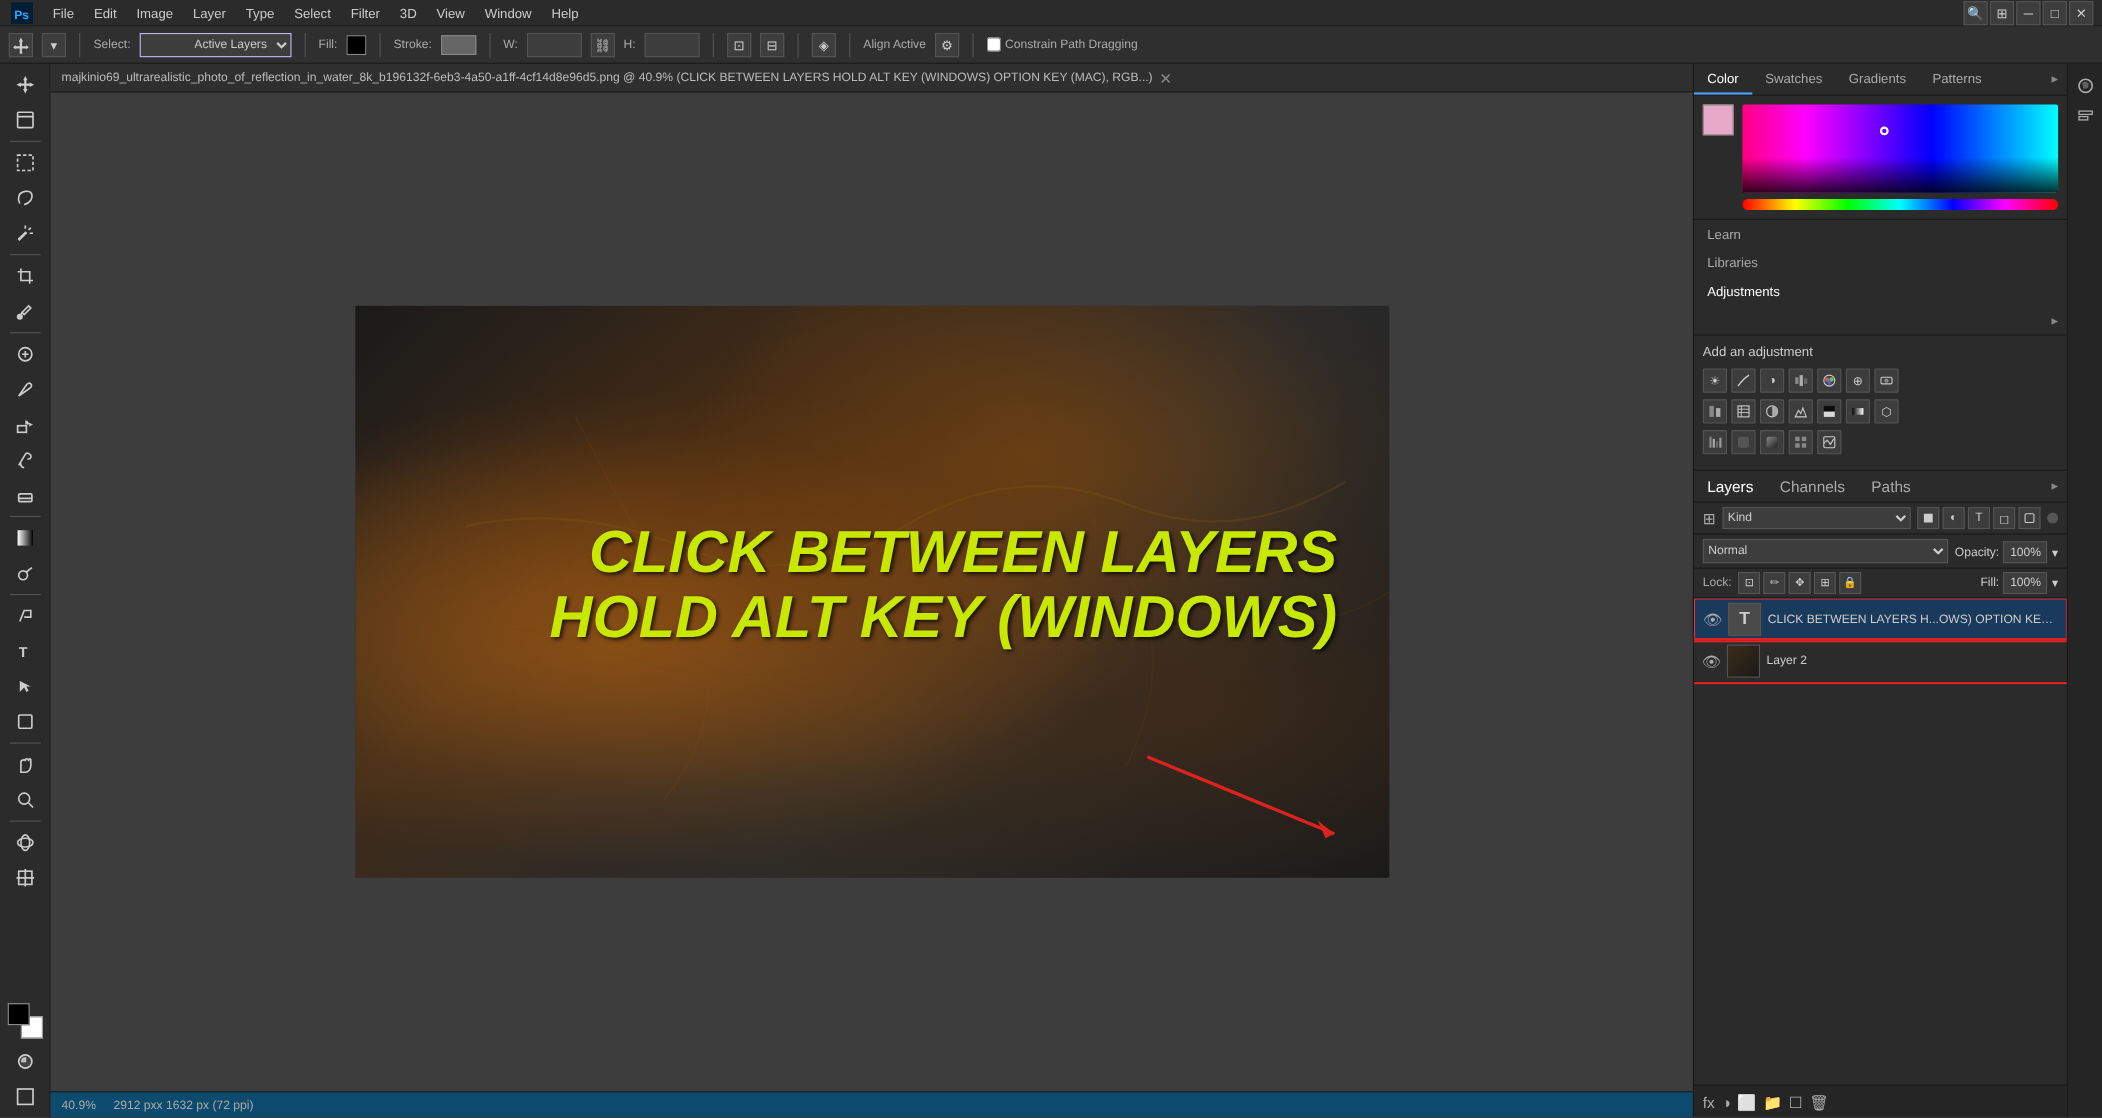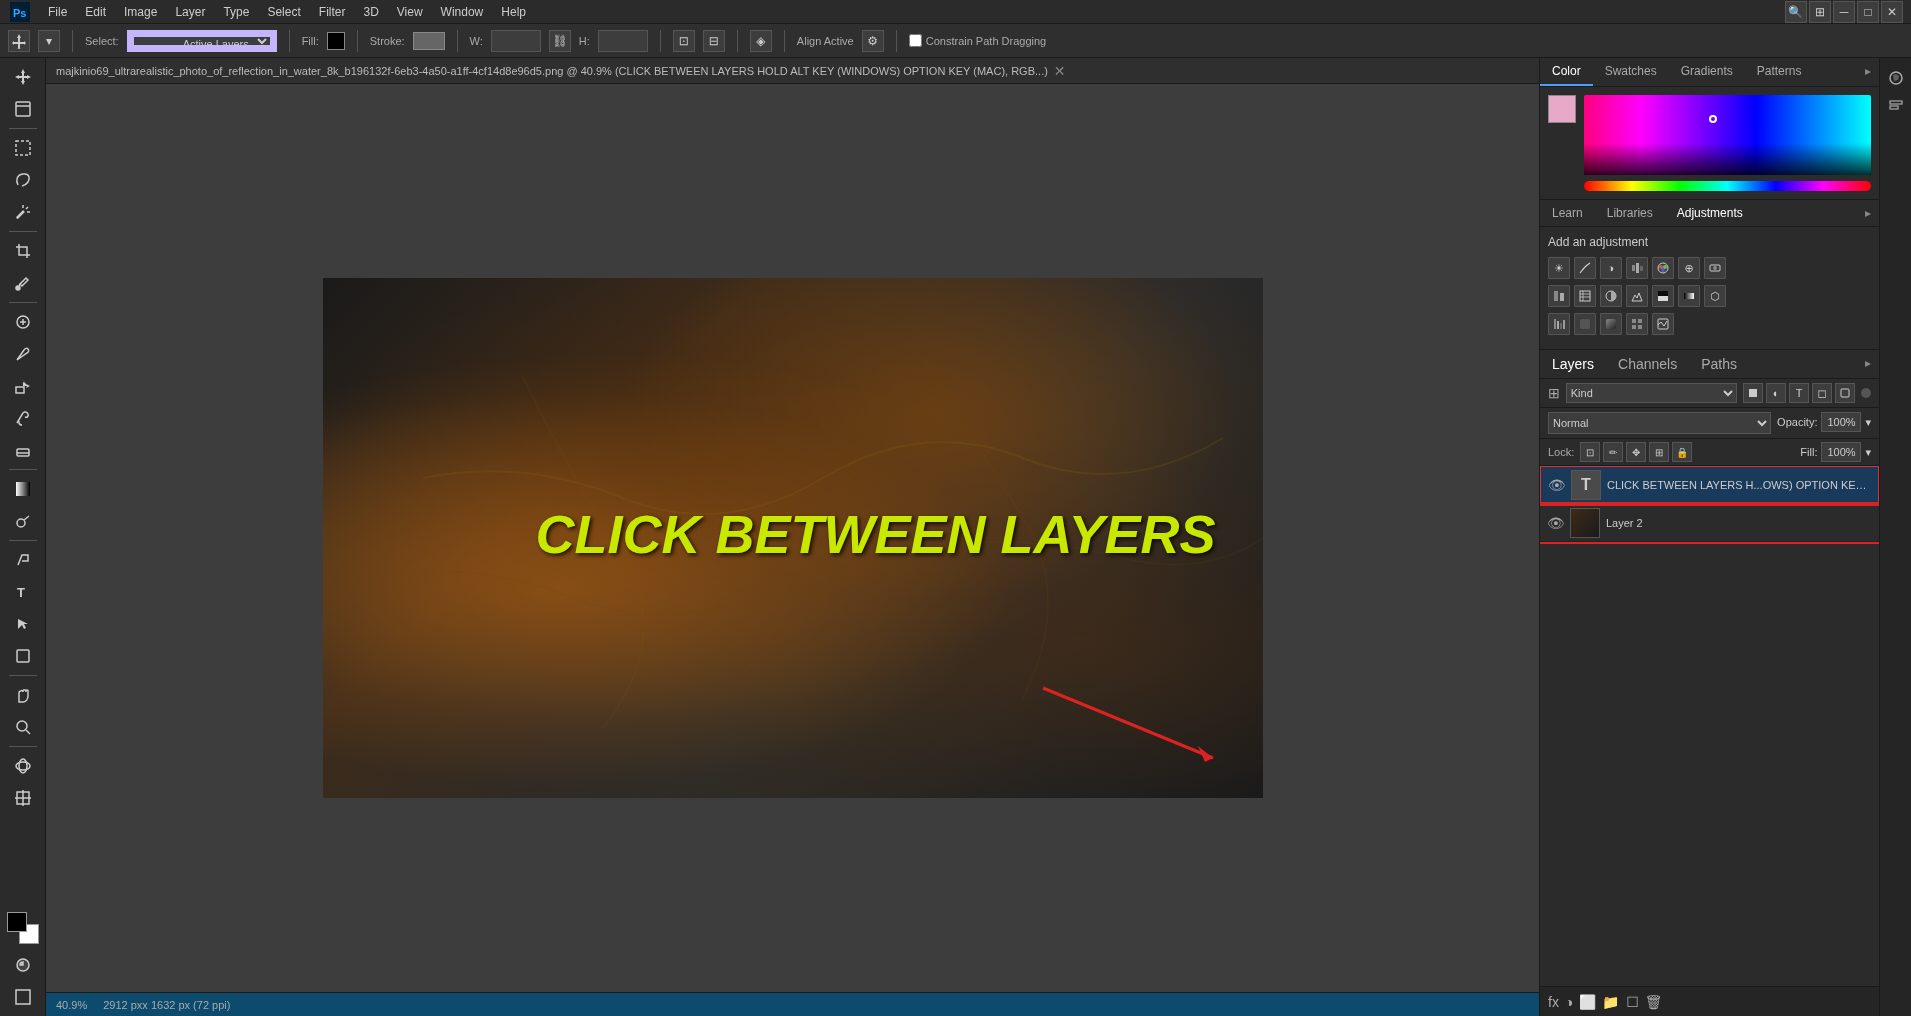--- a/index.html
+++ b/index.html
@@ -338,20 +338,21 @@
 
     
     .adjustments-panel {
       border-bottom: 1px solid #1a1a1a;
       flex-shrink: 0;
     }
     .adj-panel-tabs {
       display: flex;
       background: #2b2b2b;
       border-bottom: 1px solid #1a1a1a;
+      flex-direction: column;
     }
     .adj-tab {
       padding: 6px 12px;
       font-size: 12px;
       color: #aaa;
       cursor: pointer;
     }
     .adj-tab.active { color: #fff; }
 
     .adj-content {
@@ -440,21 +441,21 @@
     .filter-dot {
       width: 10px;
       height: 10px;
       background: #555;
       border-radius: 50%;
     }
 
     .layers-blend-row {
       padding: 4px 8px;
       display: flex;
-      align-items: flex-start;
+      align-items: flex-end;
       gap: 6px;
       border-bottom: 1px solid #1a1a1a;
     }
     .blend-select {
       background: #3d3d3d;
       color: #ccc;
       border: 1px solid #555;
       height: 22px;
       font-size: 11px;
       flex: 1;
@@ -638,21 +639,21 @@
   <div class="options-icon-btn">
     <svg width="16" height="16" viewBox="0 0 16 16" fill="#ccc">
       <polygon points="8,1 10,5 9,5 9,9 13,9 13,8 15,10 13,12 13,11 9,11 9,15 10,15 8,16 6,15 7,15 7,11 3,11 3,12 1,10 3,8 3,9 7,9 7,5 6,5"></polygon>
     </svg>
   </div>
   <div style="display:flex;gap:2px;">
     <div class="options-icon-btn">▾</div>
   </div>
   <div class="options-divider"></div>
   <span class="options-label">Select:</span>
-  <select class="options-bar" style="background:#3d3d3d;color:#ccc;border:7px solid #c4b5fd;height:22px;font-size:11px;padding-left:45px;">
+  <select class="options-bar" style="background:#3d3d3d;color:#ccc;border:1px solid #c4b5fd;height:22px;font-size:11px;padding-left:45px;">
     <option>Active Layers</option>
     <option>All Layers</option>
     <option>None</option>
   </select>
   <div class="options-divider"></div>
   <span class="options-label">Fill:</span>
   <div class="color-swatch-small"></div>
   <div class="options-divider"></div>
   <span class="options-label">Stroke:</span>
   <div class="stroke-swatch"></div>
@@ -862,20 +863,21 @@
 
           <svg style="position:absolute;inset:0;width:100%;height:100%;opacity:0.5;" viewBox="0 0 940 520">
             <path d="M100,200 Q200,180 300,220 Q400,260 500,200 Q600,140 700,180 Q800,220 900,160" stroke="#8B6914" stroke-width="2" fill="none" opacity="0.4"></path>
             <path d="M50,300 Q150,280 250,320 Q350,360 500,300 Q650,240 800,280 Q880,300 940,260" stroke="#6B4914" stroke-width="1.5" fill="none" opacity="0.3"></path>
             <path d="M200,100 Q250,200 300,280 Q350,360 280,450" stroke="#8B5014" stroke-width="1.5" fill="none" opacity="0.3"></path>
             <path d="M600,80 Q650,160 700,240 Q750,320 700,420" stroke="#7B4510" stroke-width="1.5" fill="none" opacity="0.3"></path>
           </svg>
 
           <div class="canvas-text-overlay">
             <div class="canvas-main-text">CLICK BETWEEN LAYERS</div>
+            <div class="canvas-main-text">HOLD ALT KEY (WINDOWS)</div>
           </div>
 
           <svg class="arrow-svg" width="200" height="100" viewBox="0 0 200 100">
             <line x1="10" y1="10" x2="180" y2="80" stroke="#dd2222" stroke-width="3"></line>
             <polygon points="180,80 165,68 172,84" fill="#dd2222"></polygon>
           </svg>
         </div>
       </div>
     </div>
 

